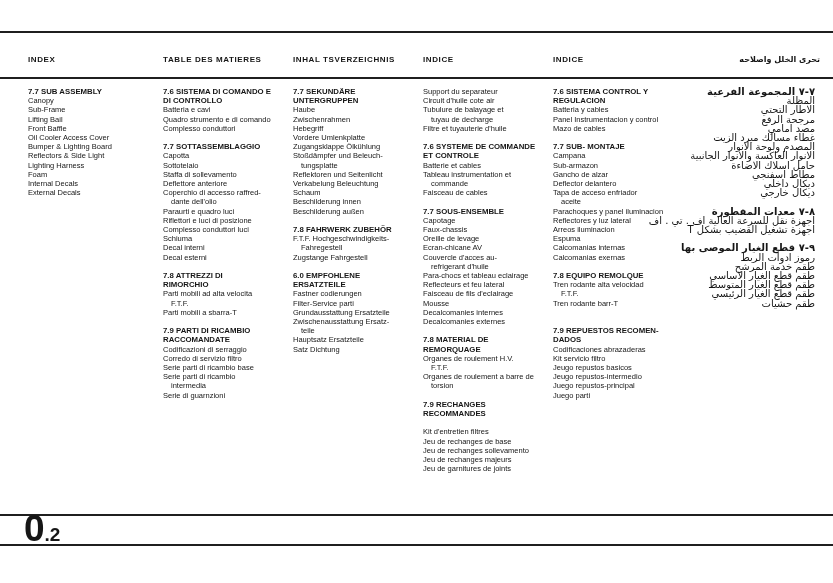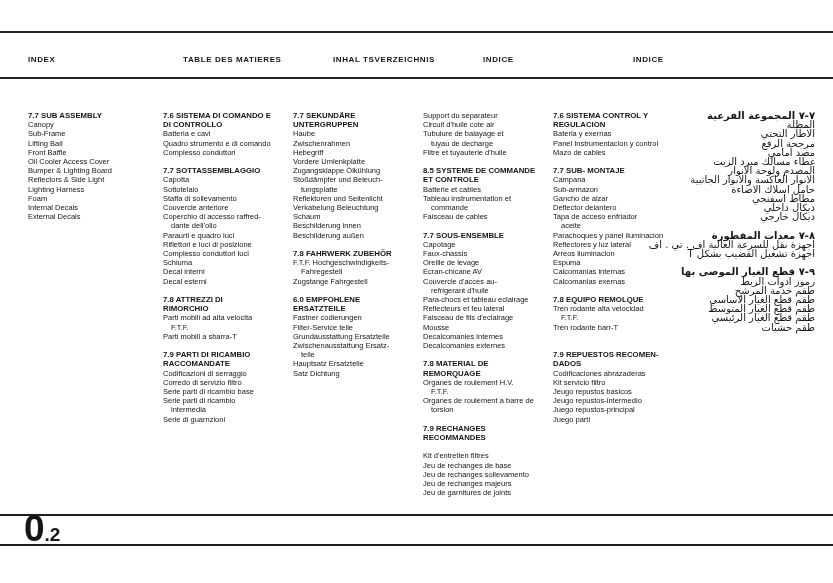--- a/index.html
+++ b/index.html
@@ -18,30 +18,29 @@
   .rule-f2{top:544px;}
 
   .grid6{
     display:grid;
     grid-template-columns:135px 130px 130px 130px 137px 130px;
     padding-left:28px;
   }
   .header-row{
     position:absolute;top:33px;left:0;right:0;height:52px;
     align-items:center;
-    gap:20px;
   }
   .header-label{
     font-size:8px;font-weight:bold;letter-spacing:.6px;
     white-space:nowrap;
   }
   .body{
     position:absolute;top:87px;left:0;right:0;bottom:70px;
   }
-  .col{padding-right:5px;margin-top:24px;}
+  .col{padding-right:5px;}
   .line{
     font-size:7.5px;line-height:9.2px;
     white-space:nowrap;
   }
   .line.heading{font-weight:bold;font-size:7.8px;}
   .line.cont{padding-left:8px;}
   .line.gap{height:9.2px;}
   .rtl{
     direction:rtl;
     font-family:"DejaVu Sans", sans-serif;
@@ -98,21 +97,21 @@
         <div class="line heading">7.6 SISTEMA DI COMANDO E</div>
         <div class="line heading">DI CONTROLLO</div>
         <div class="line">Batteria e cavi</div>
         <div class="line">Quadro strumento e di comando</div>
         <div class="line">Complesso conduttori</div>
         <div class="line gap"></div>
         <div class="line heading">7.7 SOTTASSEMBLAGGIO</div>
         <div class="line">Capotta</div>
         <div class="line">Sottotelaio</div>
         <div class="line">Staffa di sollevamento</div>
-        <div class="line">Couvercle anteriore</div>
+        <div class="line">Deflettore anteriore</div>
         <div class="line">Coperchio di accesso raffred-</div>
         <div class="line cont">dante dell'olio</div>
         <div class="line">Paraurti e quadro luci</div>
         <div class="line">Riflettori e luci di posizione</div>
         <div class="line">Complesso conduttori luci</div>
         <div class="line">Schiuma</div>
         <div class="line">Decal interni</div>
         <div class="line">Decal esterni</div>
         <div class="line gap"></div>
         <div class="line heading">7.8 ATTREZZI DI</div>
@@ -147,35 +146,35 @@
         <div class="line">Beschilderung außen</div>
         <div class="line gap"></div>
         <div class="line heading">7.8 FAHRWERK ZUBEHÖR</div>
         <div class="line">F.T.F. Hochgeschwindigkeits-</div>
         <div class="line cont">Fahregestell</div>
         <div class="line">Zugstange Fahrgestell</div>
         <div class="line gap"></div>
         <div class="line heading">6.0 EMPFOHLENE</div>
         <div class="line heading">ERSATZTEILE</div>
         <div class="line">Fastner codierungen</div>
-        <div class="line">Filter-Service teile</div>
+        <div class="line">Filter-Service parti</div>
         <div class="line">Grundausstattung Ersatzteile</div>
         <div class="line">Zwischenausstattung Ersatz-</div>
         <div class="line cont">teile</div>
         <div class="line">Hauptsatz Ersatzteile</div>
         <div class="line">Satz Dichtung</div>
       </div>
       <div class="col">
         <div class="line">Support du separateur</div>
         <div class="line">Circuit d'huile cote air</div>
         <div class="line">Tubulure de balayage et</div>
         <div class="line cont">tuyau de decharge</div>
         <div class="line">Filtre et tuyauterie d'huile</div>
         <div class="line gap"></div>
-        <div class="line heading">8.5 SYSTEME DE COMMANDE</div>
+        <div class="line heading">7.6 SYSTEME DE COMMANDE</div>
         <div class="line heading">ET CONTROLE</div>
         <div class="line">Batterie et cables</div>
         <div class="line">Tableau instrumentation et</div>
         <div class="line cont">commande</div>
         <div class="line">Faisceau de cables</div>
         <div class="line gap"></div>
         <div class="line heading">7.7 SOUS-ENSEMBLE</div>
         <div class="line">Capotage</div>
         <div class="line">Faux-chassis</div>
         <div class="line">Oreille de levage</div>
@@ -201,21 +200,21 @@
         <div class="line gap"></div>
         <div class="line">Kit d'entretien filtres</div>
         <div class="line">Jeu de rechanges de base</div>
         <div class="line">Jeu de rechanges sollevamento</div>
         <div class="line">Jeu de rechanges majeurs</div>
         <div class="line">Jeu de garnitures de joints</div>
       </div>
       <div class="col">
         <div class="line heading">7.6 SISTEMA CONTROL Y</div>
         <div class="line heading">REGULACION</div>
-        <div class="line">Bateria y exernas</div>
+        <div class="line">Batteria y cables</div>
         <div class="line">Panel Instrumentacion y control</div>
         <div class="line">Mazo de cables</div>
         <div class="line gap"></div>
         <div class="line heading">7.7 SUB- MONTAJE</div>
         <div class="line">Campana</div>
         <div class="line">Sub-armazon</div>
         <div class="line">Gancho de alzar</div>
         <div class="line">Deflector delantero</div>
         <div class="line">Tapa de acceso enfriador</div>
         <div class="line cont">aceite</div>

